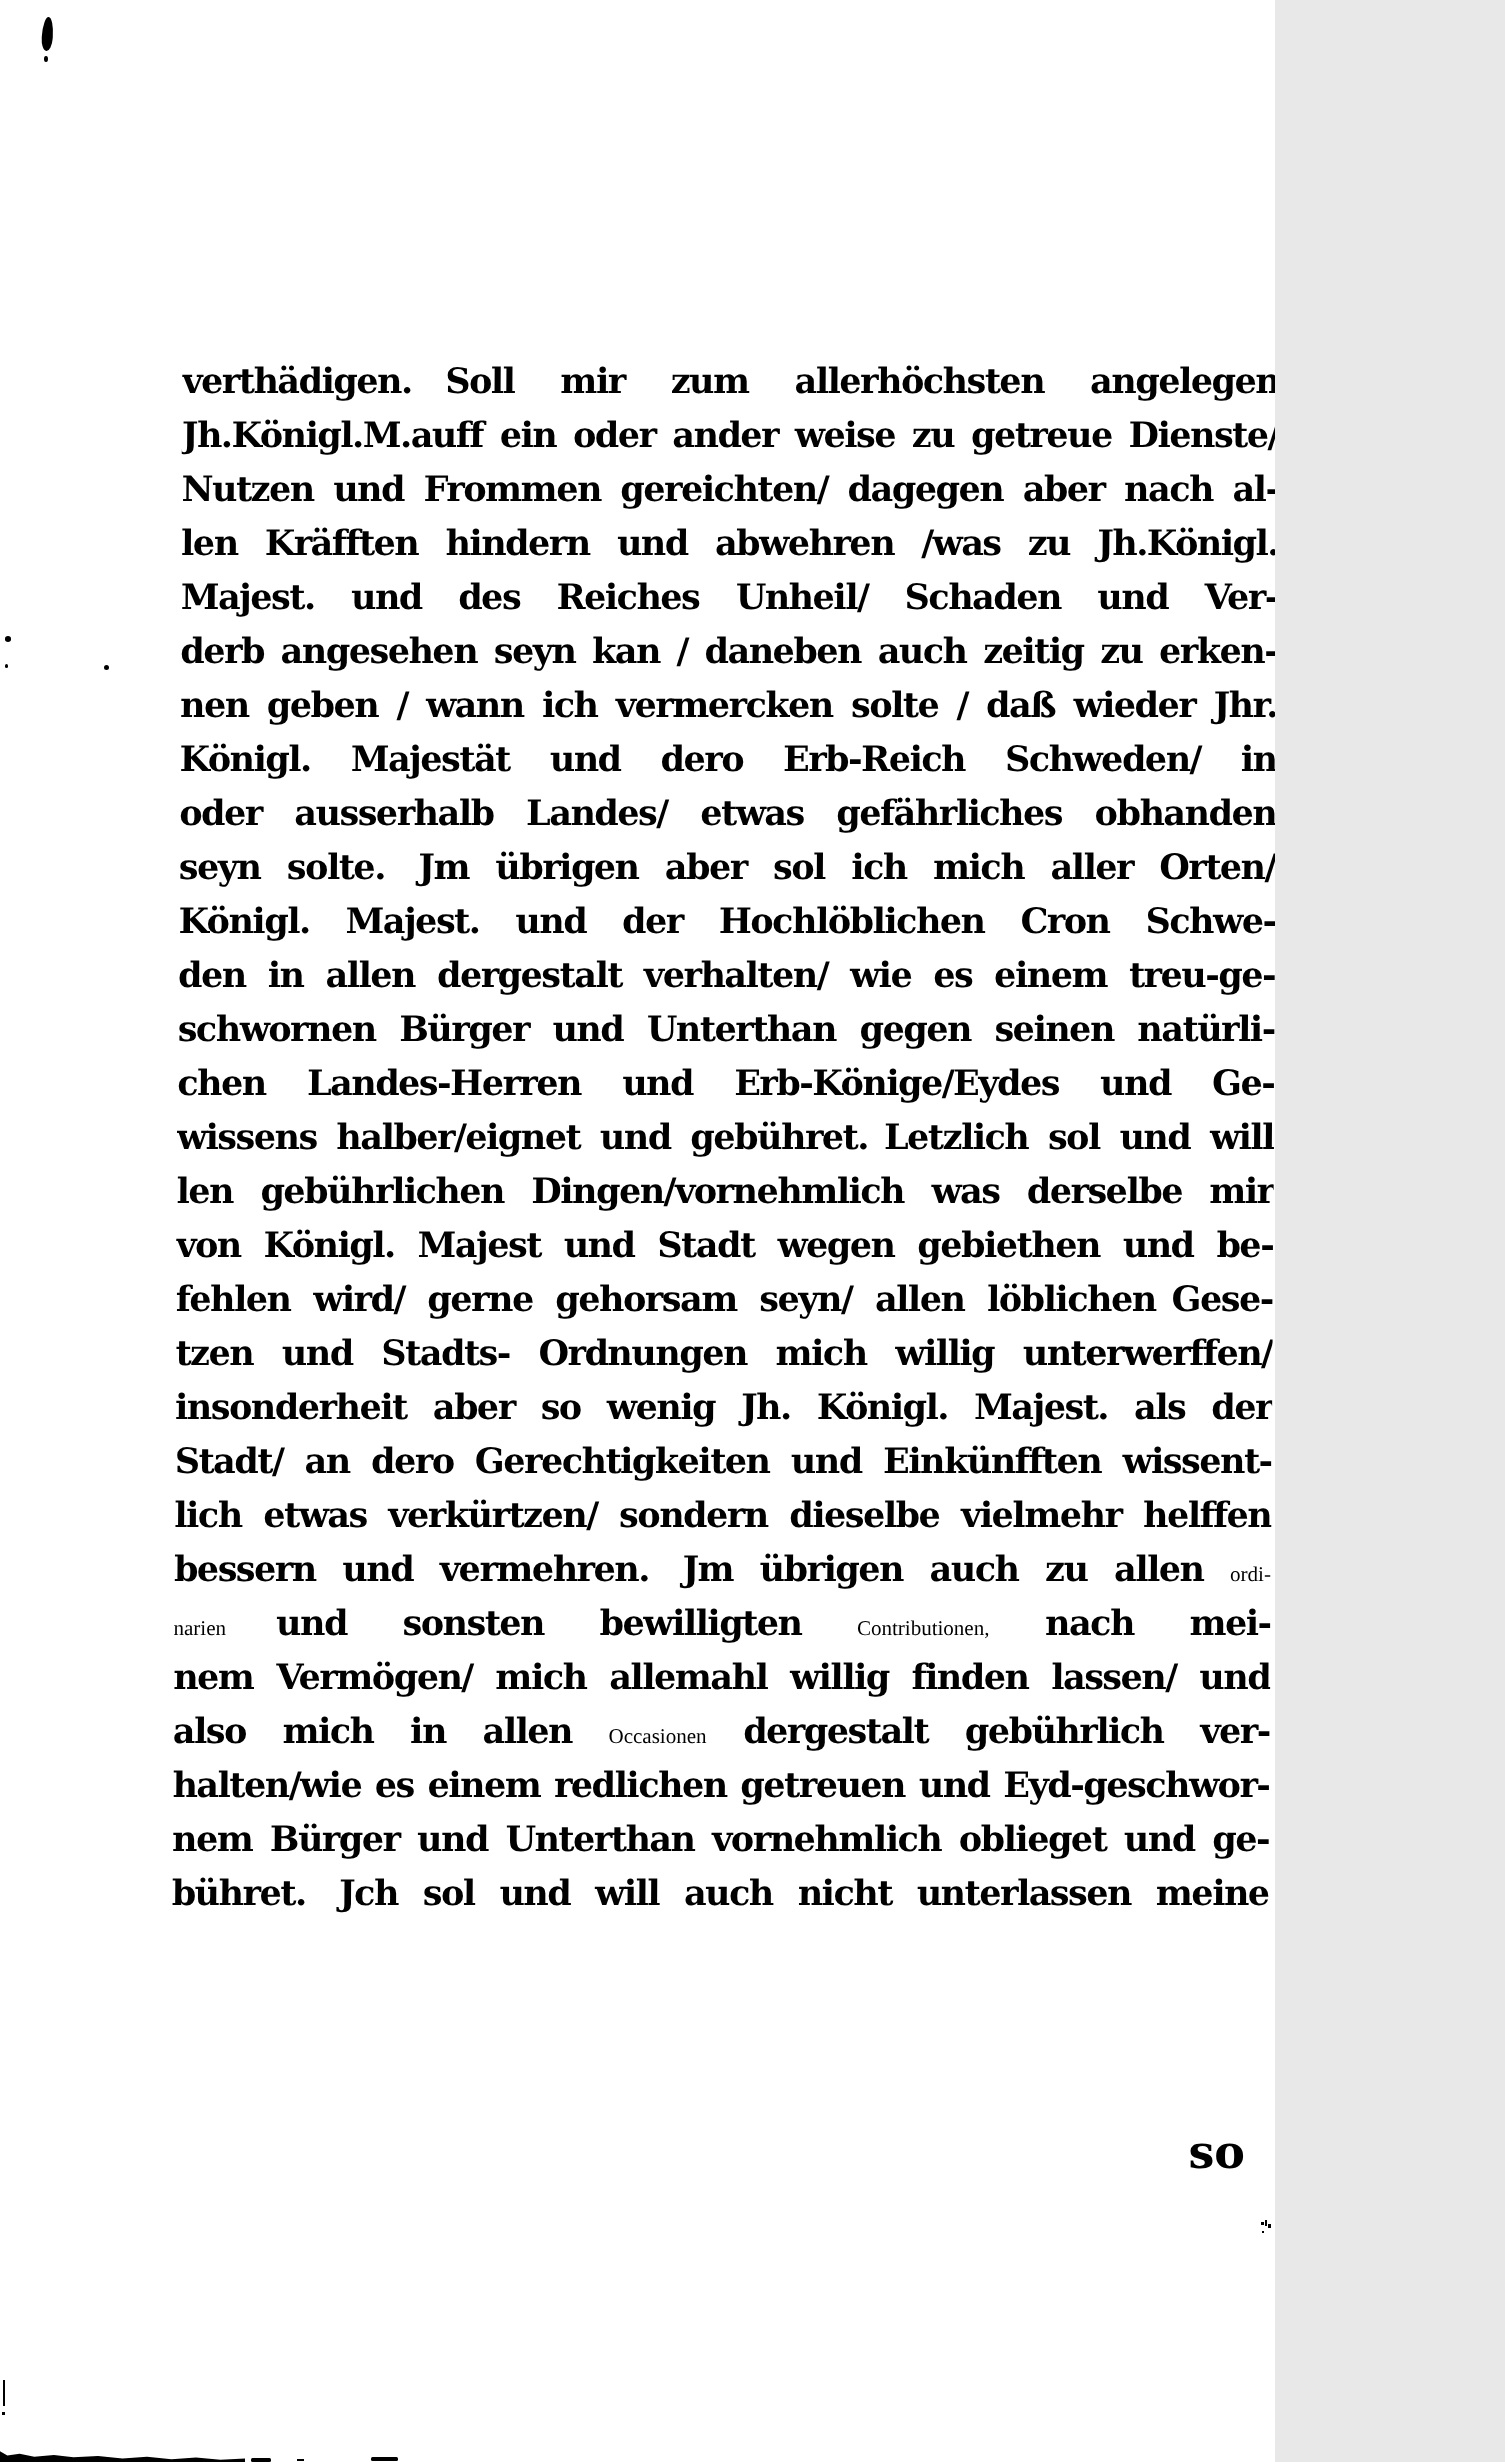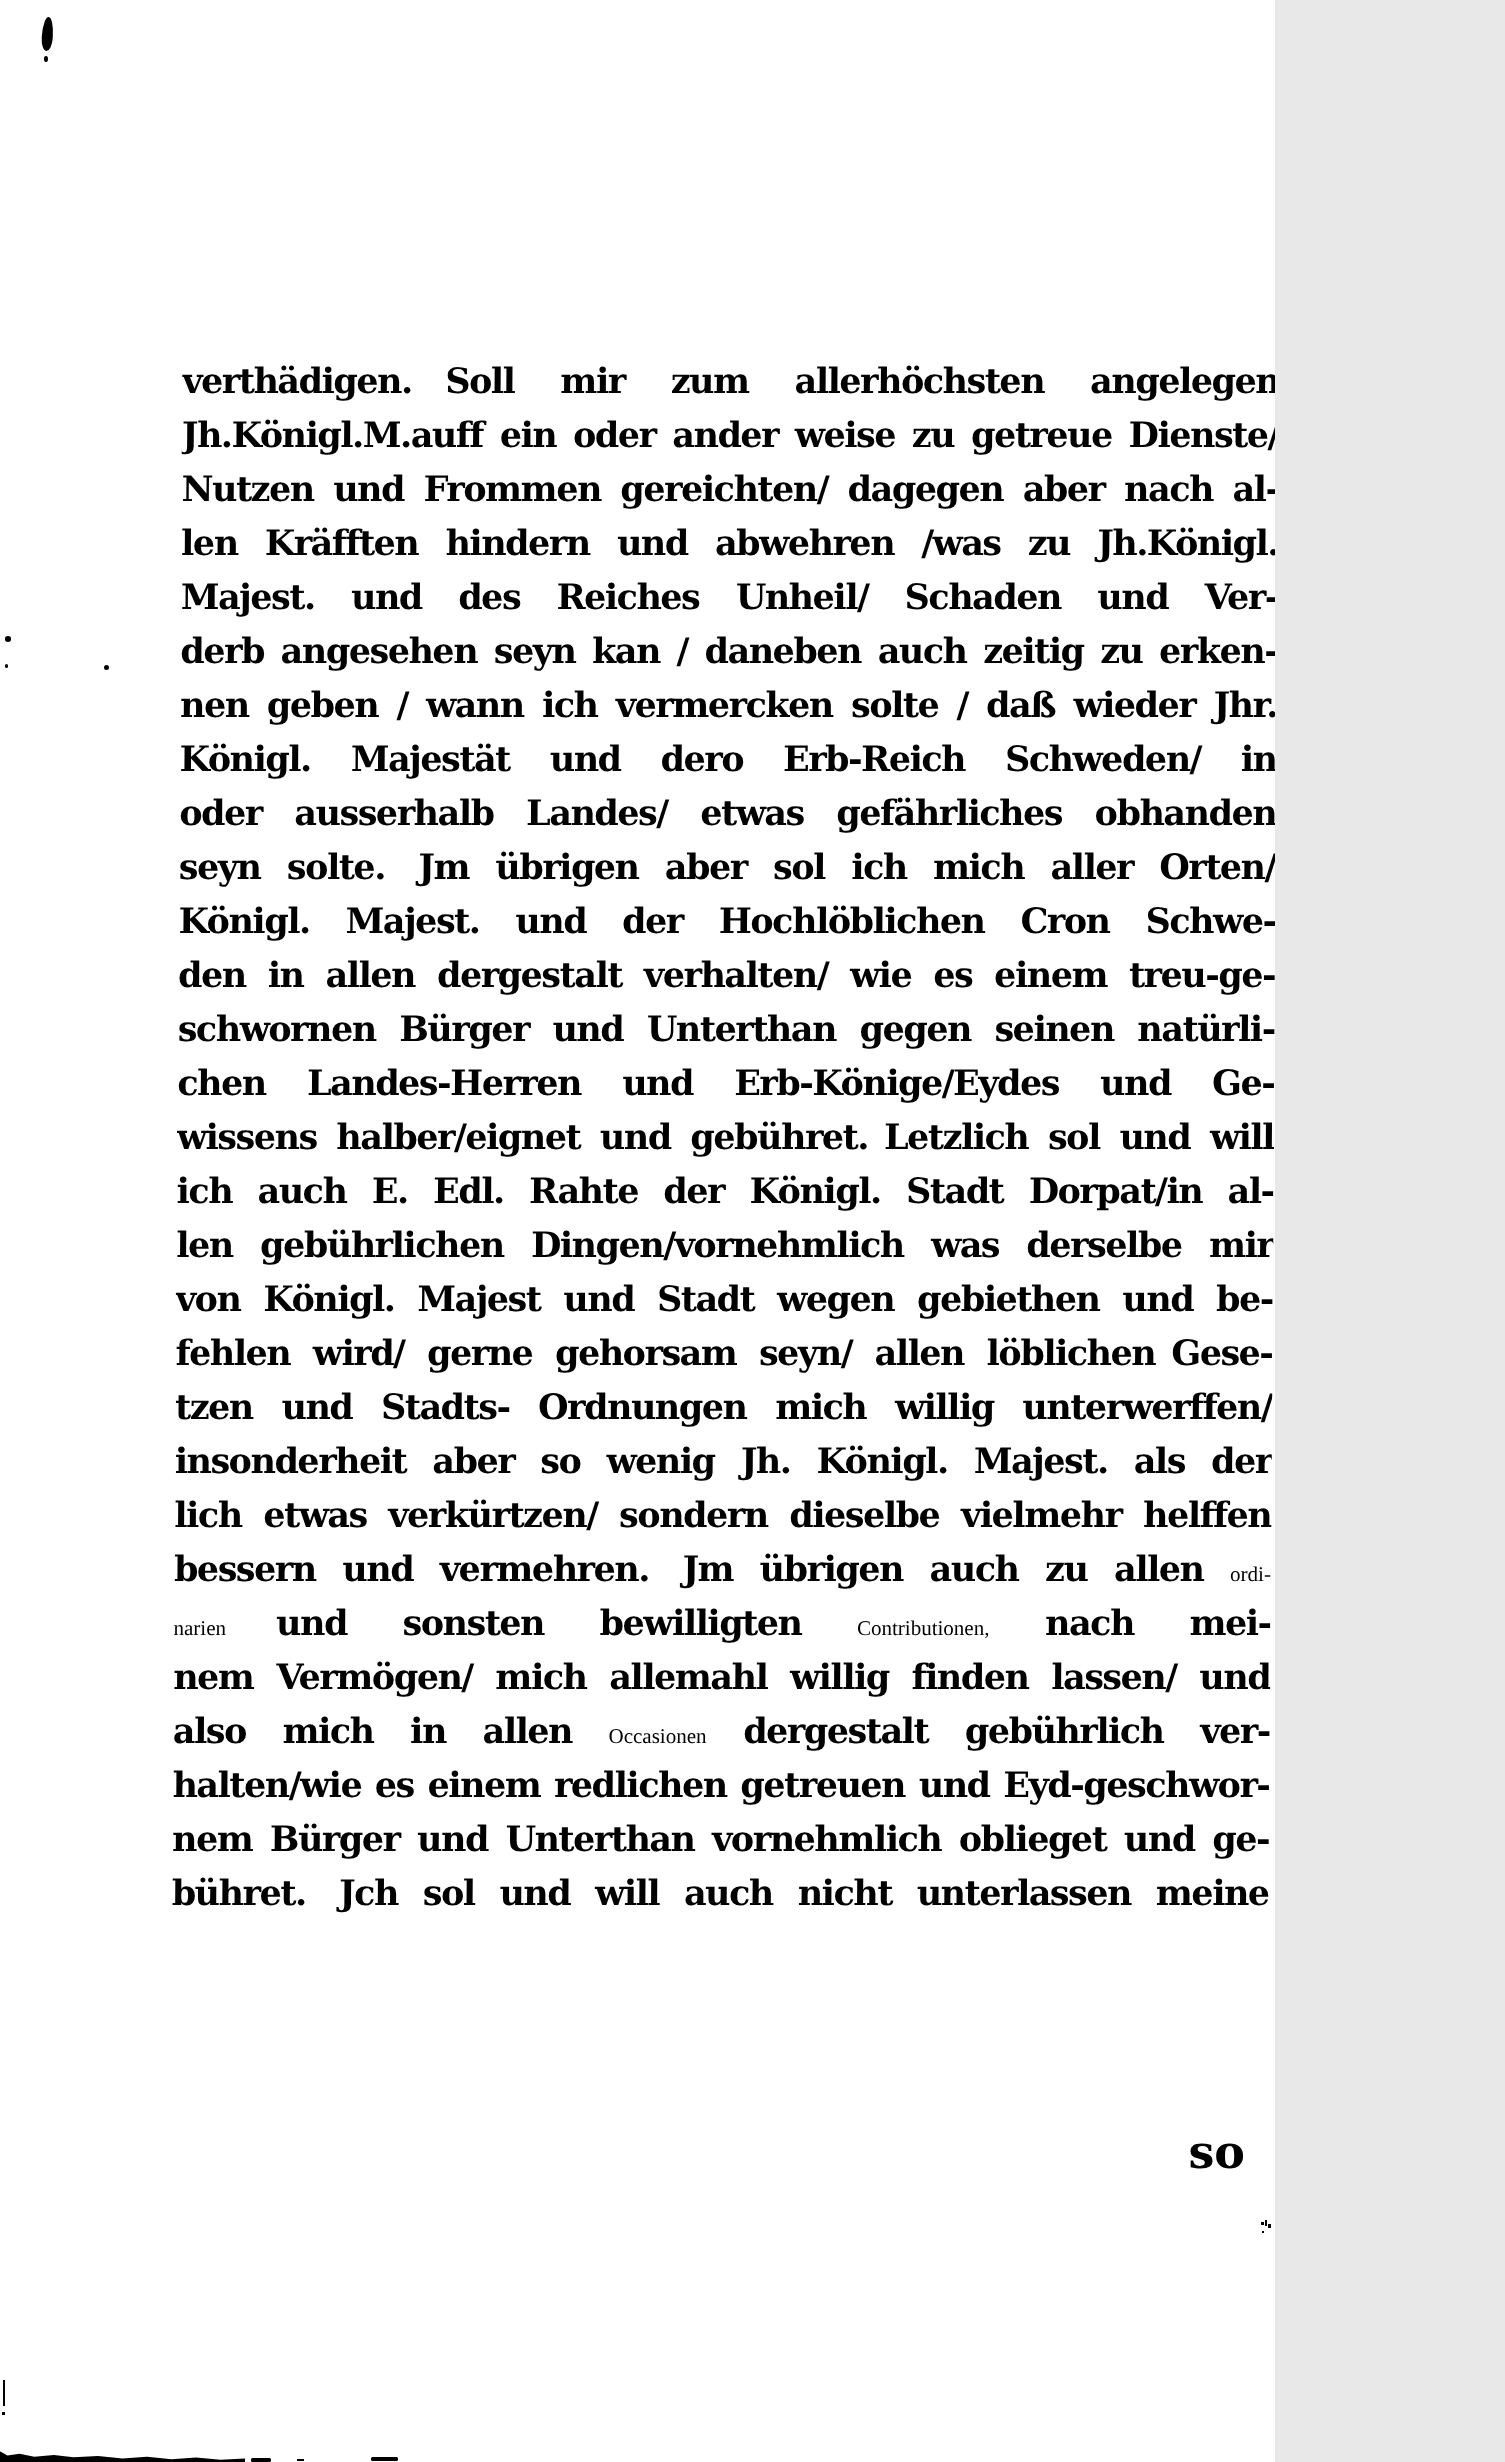--- a/index.html
+++ b/index.html
@@ -107,26 +107,26 @@
       <div class="line"><span class="fraktur">derb angesehen seyn kan / daneben auch zeitig zu erken-</span></div>
       <div class="line"><span class="fraktur">nen geben / wann ich vermercken solte / daß wieder Jhr.</span></div>
       <div class="line"><span class="fraktur">Königl. Majestät und dero Erb-Reich Schweden/ in</span></div>
       <div class="line"><span class="fraktur">oder ausserhalb Landes/ etwas gefährliches obhanden</span></div>
       <div class="line"><span class="fraktur">seyn solte. Jm übrigen aber sol ich mich aller Orten/</span></div>
       <div class="line"><span class="fraktur">Königl. Majest. und der Hochlöblichen Cron Schwe-</span></div>
       <div class="line"><span class="fraktur">den in allen dergestalt verhalten/ wie es einem treu-ge-</span></div>
       <div class="line"><span class="fraktur">schwornen Bürger und Unterthan gegen seinen natürli-</span></div>
       <div class="line"><span class="fraktur">chen Landes-Herren und Erb-Könige/Eydes und Ge-</span></div>
       <div class="line"><span class="fraktur">wissens halber/eignet und gebühret. Letzlich sol und will</span></div>
-      <div class="line"><span class="fraktur">ich auch E. Edl. Rahte der Königl. Stadt Dorpat/in al-</span></div>
       <div class="line"><span class="fraktur">len gebührlichen Dingen/vornehmlich was derselbe mir</span></div>
       <div class="line"><span class="fraktur">von Königl. Majest und Stadt wegen gebiethen und be-</span></div>
       <div class="line"><span class="fraktur">fehlen wird/ gerne gehorsam seyn/ allen löblichen Gese-</span></div>
       <div class="line"><span class="fraktur">tzen und Stadts- Ordnungen mich willig unterwerffen/</span></div>
       <div class="line"><span class="fraktur">insonderheit aber so wenig Jh. Königl. Majest. als der</span></div>
+      <div class="line"><span class="fraktur">Stadt/ an dero Gerechtigkeiten und Einkünfften wissent-</span></div>
       <div class="line"><span class="fraktur">lich etwas verkürtzen/ sondern dieselbe vielmehr helffen</span></div>
       <div class="line"><span class="fraktur">bessern und vermehren. Jm übrigen auch zu allen </span><span class="antiqua">ordi-</span></div>
       <div class="line"><span class="antiqua">narien </span><span class="fraktur">und sonsten bewilligten </span><span class="antiqua">Contributionen,</span><span class="fraktur"> nach mei-</span></div>
       <div class="line"><span class="fraktur">nem Vermögen/ mich allemahl willig finden lassen/ und</span></div>
       <div class="line"><span class="fraktur">also mich in allen </span><span class="antiqua">Occasionen</span><span class="fraktur"> dergestalt gebührlich ver-</span></div>
       <div class="line"><span class="fraktur">halten/wie es einem redlichen getreuen und Eyd-geschwor-</span></div>
       <div class="line"><span class="fraktur">nem Bürger und Unterthan vornehmlich oblieget und ge-</span></div>
       <div class="line"><span class="fraktur">bühret. Jch sol und will auch nicht unterlassen meine</span></div>
     </div>
 

